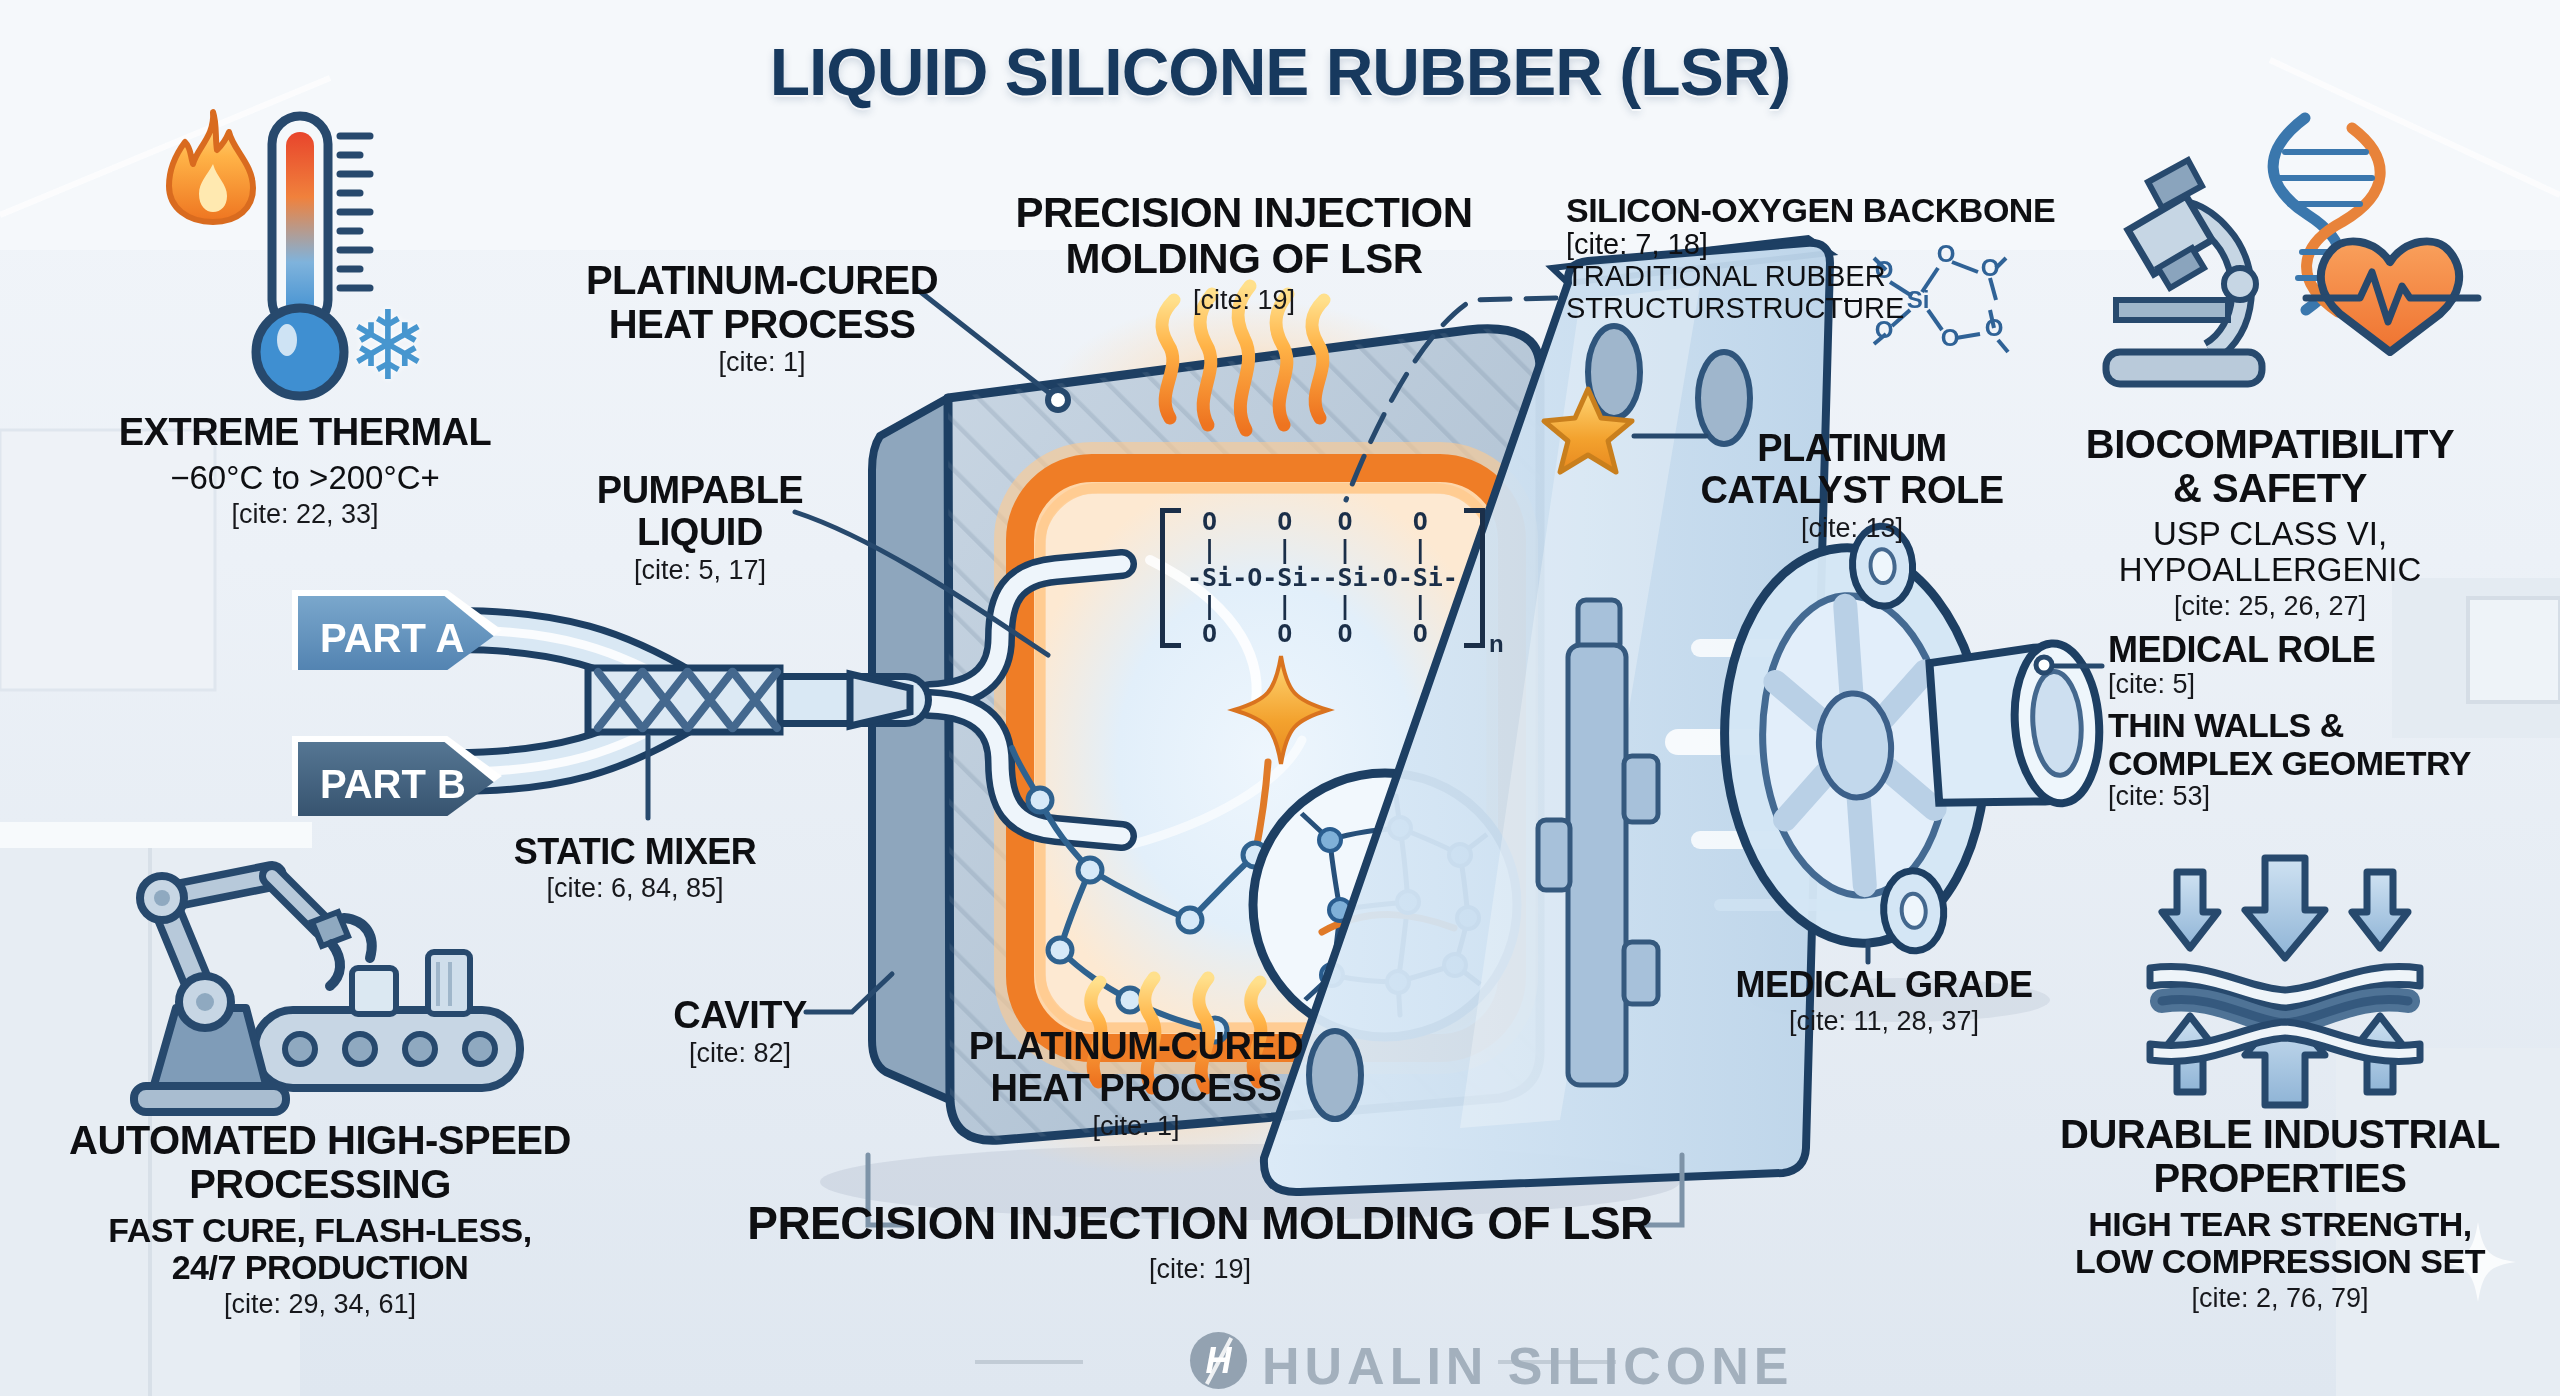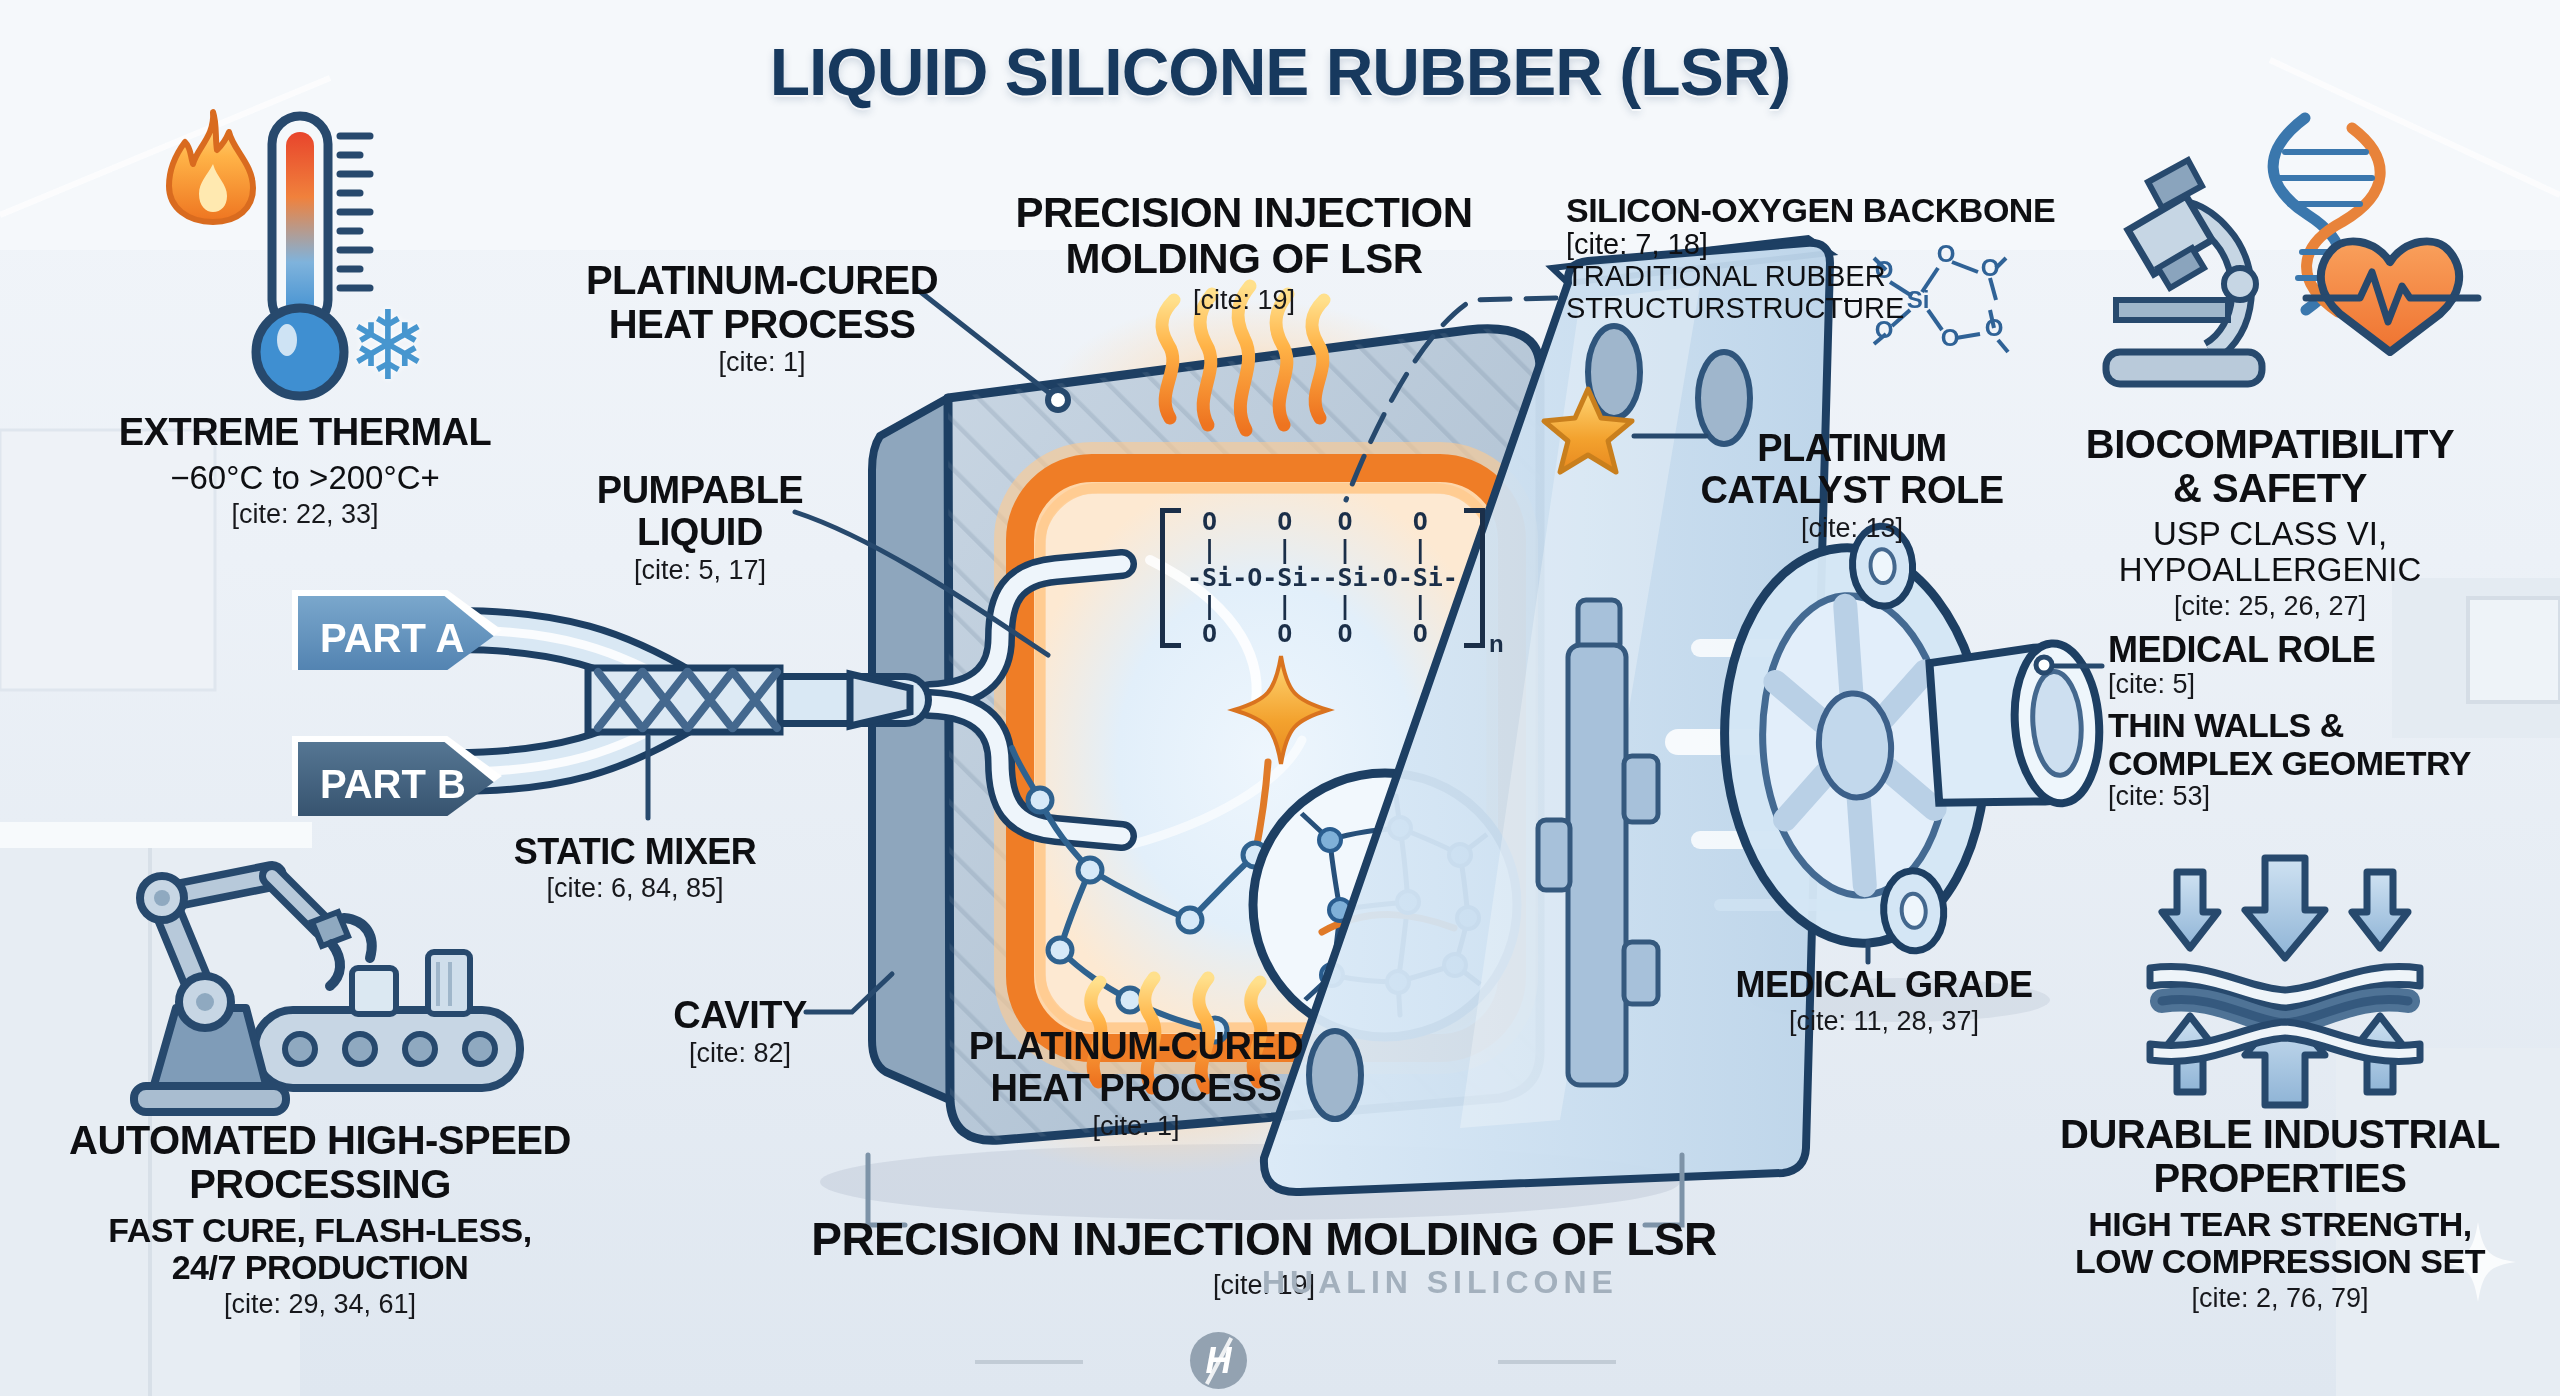--- a/index.html
+++ b/index.html
@@ -38,21 +38,21 @@
   .brk.r{border-right:5px solid #1b2f49;border-top:5px solid #1b2f49;border-bottom:5px solid #1b2f49;}
   .fsub{align-self:flex-end;font-size:24px;font-weight:700;margin-left:4px;transform:translateY(10px);}
   .snow{position:absolute;left:388px;top:290px;transform:translateX(-50%);font-size:96px;color:#4796cf;
     font-family:"DejaVu Sans",sans-serif;text-shadow:0 0 6px #fff;}
   .footer-line{position:absolute;height:4px;background:#c2ccd6;top:1360px;}
   .logo{position:absolute;left:1190px;top:1332px;width:57px;height:57px;border-radius:50%;
     background:#93a2b1;display:flex;align-items:center;justify-content:center;
     color:#fff;font-weight:700;font-size:36px;font-style:italic;}
   .logo::after{content:"";position:absolute;width:4px;height:52px;background:#fff;
     transform:rotate(28deg);opacity:.85;}
-  .brand{position:absolute;left:1262px;top:1264px;font-size:32px;font-weight:700;
+  .brand{position:absolute;left:1262px;top:1336px;font-size:52px;font-weight:700;
     letter-spacing:5px;color:#a3b0bd;text-align:right;}
   .dash{position:absolute;font-size:29px;font-weight:400;}
 </style>
 </head>
 <body>
 
 <div class="stage">
 
 <svg width="2560" height="1396" viewBox="0 0 2560 1396">
   <defs>
@@ -508,21 +508,21 @@
   <div class="b36">STATIC MIXER</div>
   <div class="cite" style="margin-top:2px;">[cite: 6, 84, 85]</div>
 </div>
 
 <div class="lbl" style="left:1136px;top:1026px;">
   <div class="b38">PLATINUM-CURED</div>
   <div class="b38">HEAT PROCESS</div>
   <div class="cite" style="margin-top:2px;">[cite: 1]</div>
 </div>
 
-<div class="lbl" style="left:1264px;top:1198px;margin-top:16px;">
+<div class="lbl" style="left:1200px;top:1198px;">
   <div class="b46">PRECISION INJECTION MOLDING OF LSR</div>
   <div class="cite" style="margin-top:6px;">[cite: 19]</div>
 </div>
 
 <div class="lbl" style="left:320px;top:1118px;">
   <div class="b40">AUTOMATED HIGH-SPEED</div>
   <div class="b40">PROCESSING</div>
   <div class="b34" style="margin-top:6px;">FAST CURE, FLASH-LESS,</div>
   <div class="b34">24/7 PRODUCTION</div>
   <div class="cite" style="margin-top:3px;">[cite: 29, 34, 61]</div>

